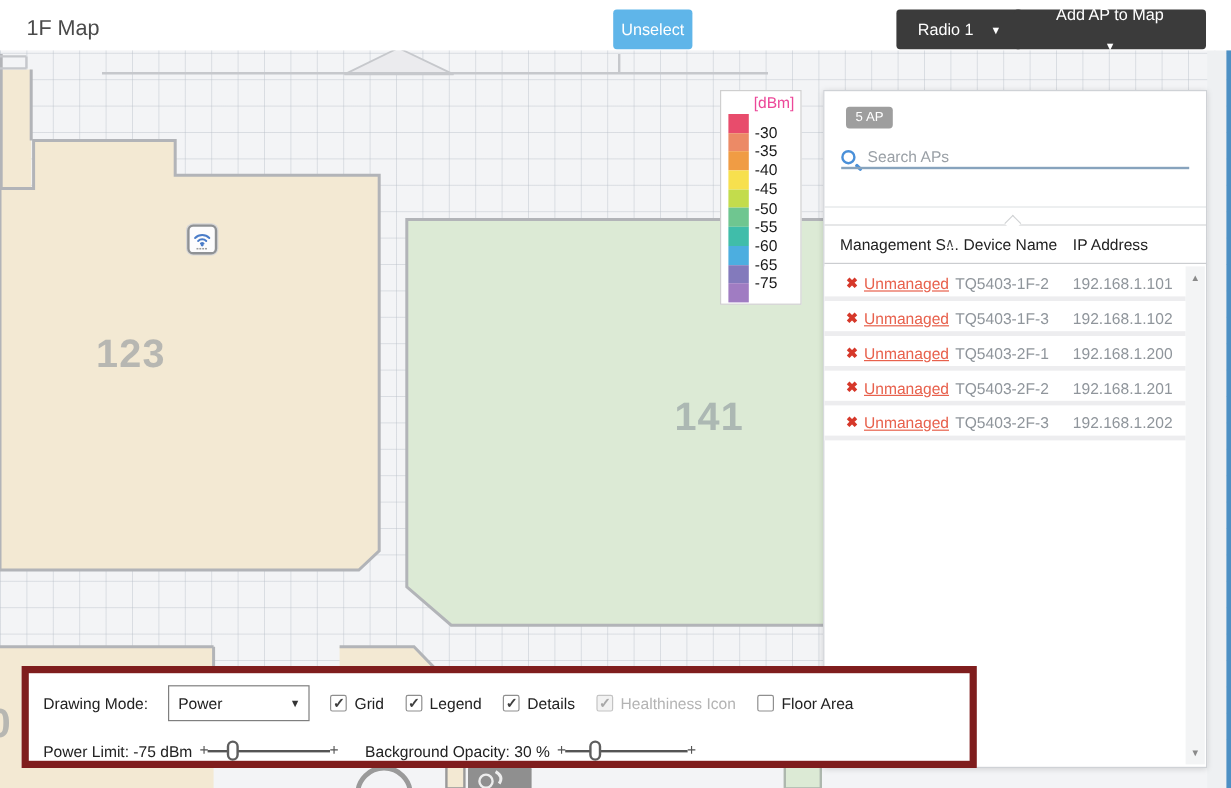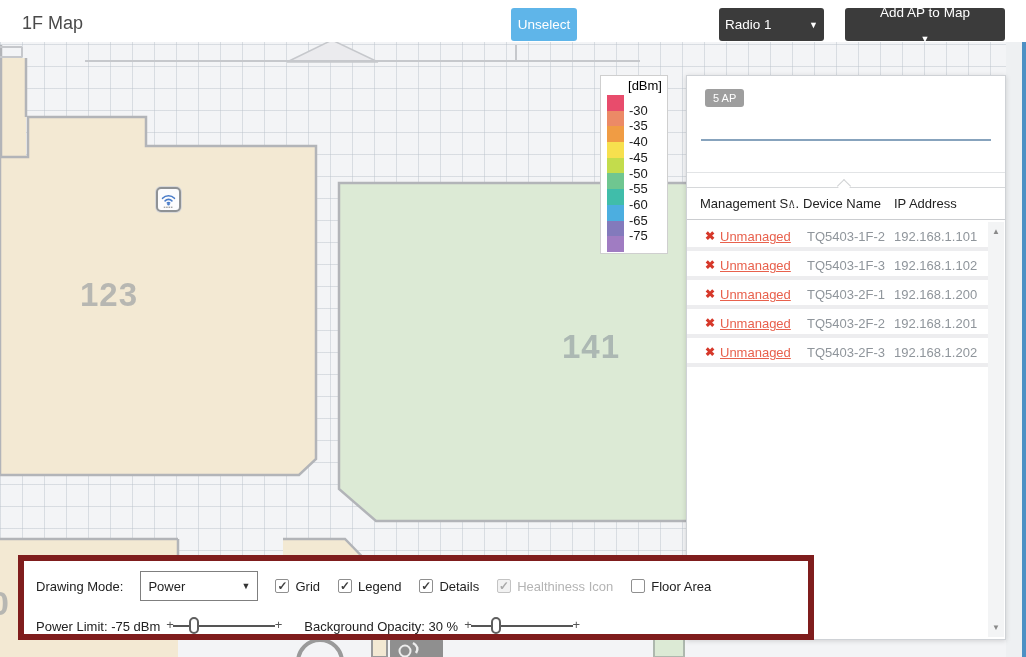--- a/index.html
+++ b/index.html
@@ -22,21 +22,21 @@
   #lbl-0{left:-10px;top:584px;font-size:34px;}
 
   
   .ap-device{position:absolute;z-index:5;left:156px;top:187px;width:25px;height:25px;
     background:#fcfcfd;border:2px solid #8f9295;border-radius:5px;
     display:flex;align-items:center;justify-content:center;box-shadow:0 0 0 1px #d8d8d8;}
 
   
   .legend{position:absolute;z-index:6;left:600px;top:75px;width:68px;height:179px;
     background:#fff;border:1px solid #cfcfcf;}
-  .lg-title{font-size:13px;color:#000000;text-align:right;padding:2px 5px 0 0;}
+  .lg-title{font-size:13px;color:#ec4899;text-align:right;padding:2px 5px 0 0;}
   .lg-swcol{position:absolute;left:6px;top:19px;width:17px;}
   .lg-sw{width:17px;height:15.7px;}
   .lg-lb{position:absolute;left:28px;font-size:13px;color:#1a1a1a;line-height:16px;}
 
   
   .right-gap{position:absolute;z-index:6;left:1006px;top:42px;width:16px;height:615px;background:#eef0f2;}
   .edge-blue{position:absolute;z-index:9;left:1022px;top:0;width:4px;height:657px;background:#4d90c4;}
 
   
   .ap-panel{position:absolute;z-index:7;left:686px;top:75px;width:320px;height:565px;
@@ -55,21 +55,21 @@
   .pdiv2{position:absolute;left:0;top:111px;width:100%;height:1px;background:#d6d8da;}
   .notch{position:absolute;left:152px;top:-6px;width:10px;height:10px;background:#fff;
     border-left:1px solid #d0d2d4;border-top:1px solid #d0d2d4;transform:rotate(45deg);}
   .hdr{position:absolute;top:120px;font-size:13px;color:#222;white-space:nowrap;}
   .hdr-sort{position:absolute;top:121px;left:101px;font-size:10px;color:#444;}
   .hdr-border{position:absolute;left:0;top:143px;width:100%;height:1px;background:#cbcdd0;}
   .ap-table-body{position:absolute;left:0;top:146px;width:301px;}
   .ap-row{position:relative;height:29px;border-bottom:4px solid #ededef;background:#fff;}
   .ap-row .x-ic{position:absolute;left:18px;top:7px;color:#d6382a;font-size:12px;font-weight:bold;}
   .ap-row .lnk{position:absolute;left:33px;top:7px;font-size:13px;color:#e8614d;text-decoration:underline;}
-  .ap-row .dev{position:absolute;left:120px;top:7px;font-size:13px;color:#8f959b;}
+  .ap-row .dev{position:absolute;left:109px;top:7px;font-size:13px;color:#8f959b;}
   .ap-row .ip{position:absolute;left:207px;top:7px;font-size:13px;color:#8f959b;}
   .ap-scroll{position:absolute;right:1px;top:146px;bottom:2px;width:16px;background:#f3f4f5;}
   .ap-scroll .arr{position:absolute;left:0;width:16px;text-align:center;font-size:8px;color:#8a8a8a;}
   .arr.up{top:5px;} .arr.dn{bottom:5px;}
 
   
   .bottom-panel{position:absolute;z-index:8;left:18px;top:555px;width:796px;height:85px;
     background:#fff;border:6px solid #7f1d1d;}
   .ctl-row1{position:absolute;left:12px;top:8px;height:34px;display:flex;align-items:center;gap:17px;font-size:13px;color:#222;}
   .dm-select{width:118px;height:30px;border:1px solid #7f7f7f;display:flex;align-items:center;
@@ -91,21 +91,21 @@
 
   
   .toolbar{position:absolute;z-index:10;left:0;top:0;width:1026px;height:42px;background:#fff;}
   .tb-title{position:absolute;left:22px;top:13px;font-size:18px;color:#4a4a4a;}
   .tb-btn{position:absolute;top:8px;height:33px;border:none;border-radius:3px;color:#fff;
     font-size:13.5px;font-family:"Liberation Sans",sans-serif;display:flex;align-items:center;justify-content:center;gap:14px;cursor:pointer;}
   .tb-blue{background:#5fb5e9;}
   .tb-dark{background:#3b3b3b;}
   #btn-unselect{left:511px;width:66px;}
   #btn-delete{left:590px;width:115px;}
-  #btn-radio{left:719px;width:105px;justify-content:space-between;}
+  #btn-radio{left:747px;width:105px;}
   #btn-addap{left:845px;width:160px;flex-direction:column;}
   .tb-caret{font-size:9px;}
 </style>
 </head>
 <body>
 
 <div id="root">
 
   <svg class="layer fills" viewBox="0 0 1026 657">
     <g stroke="none">
@@ -184,20 +184,24 @@
       <div class="lg-lb" style="top: 120.9px;">-60</div>
       <div class="lg-lb" style="top: 136.6px;">-65</div>
       <div class="lg-lb" style="top: 152.3px;">-75</div>
     </div>
 
   <div class="right-gap"></div>
   <div class="edge-blue"></div>
 
   <div class="ap-panel">
     <span class="ap-badge">5 AP</span>
+    <div class="search-row">
+      <span class="mag"></span>
+      <input class="search-input" type="text" placeholder="Search APs" style="">
+    </div>
     <div class="search-underline"></div>
     <div class="pdiv1"></div>
     <div class="pdiv2">
       <div class="notch"></div>
     </div>
     <span class="hdr" style="left:13px;">Management S...</span>
     <span class="hdr-sort">∧</span>
     <span class="hdr" style="left:116px;">Device Name</span>
     <span class="hdr" style="left:207px;">IP Address</span>
     <div class="hdr-border"></div>

